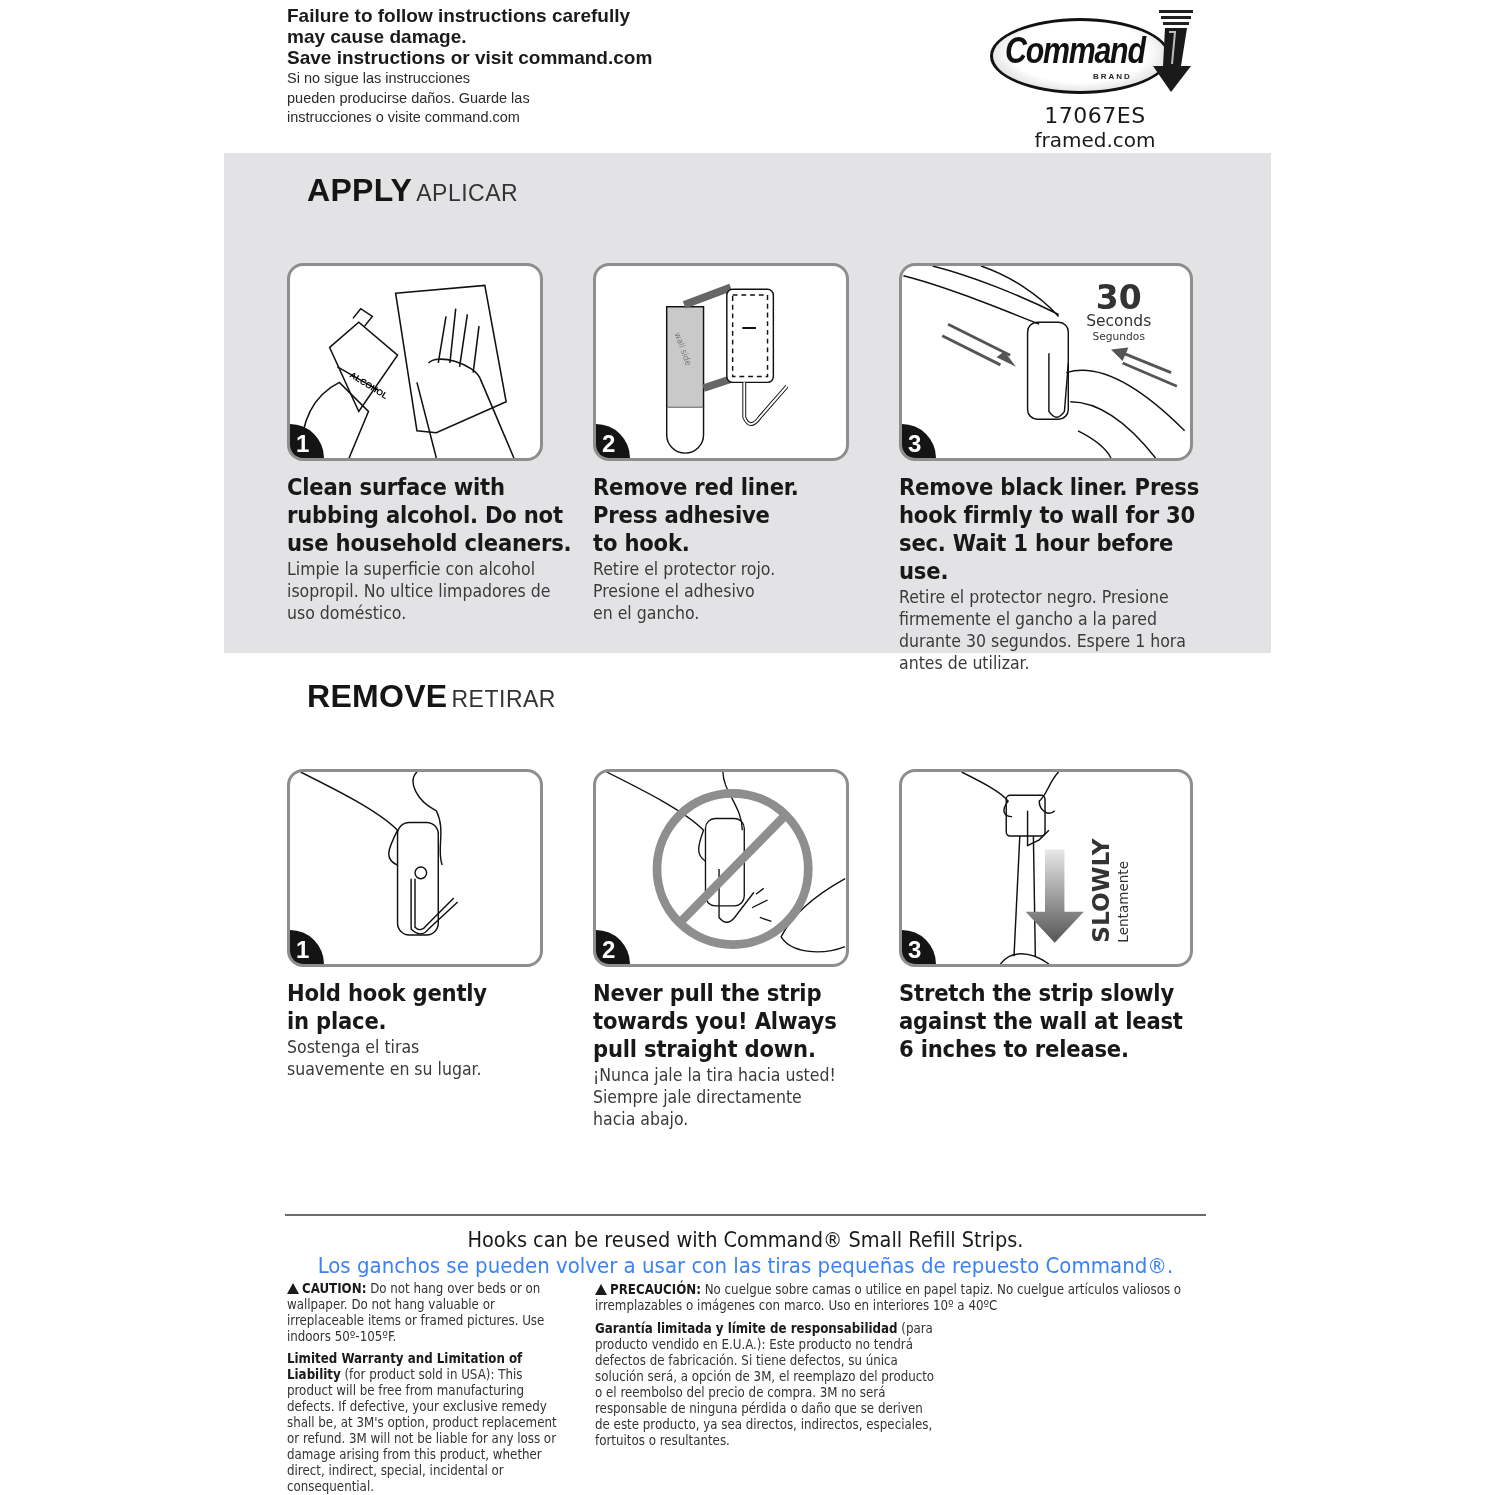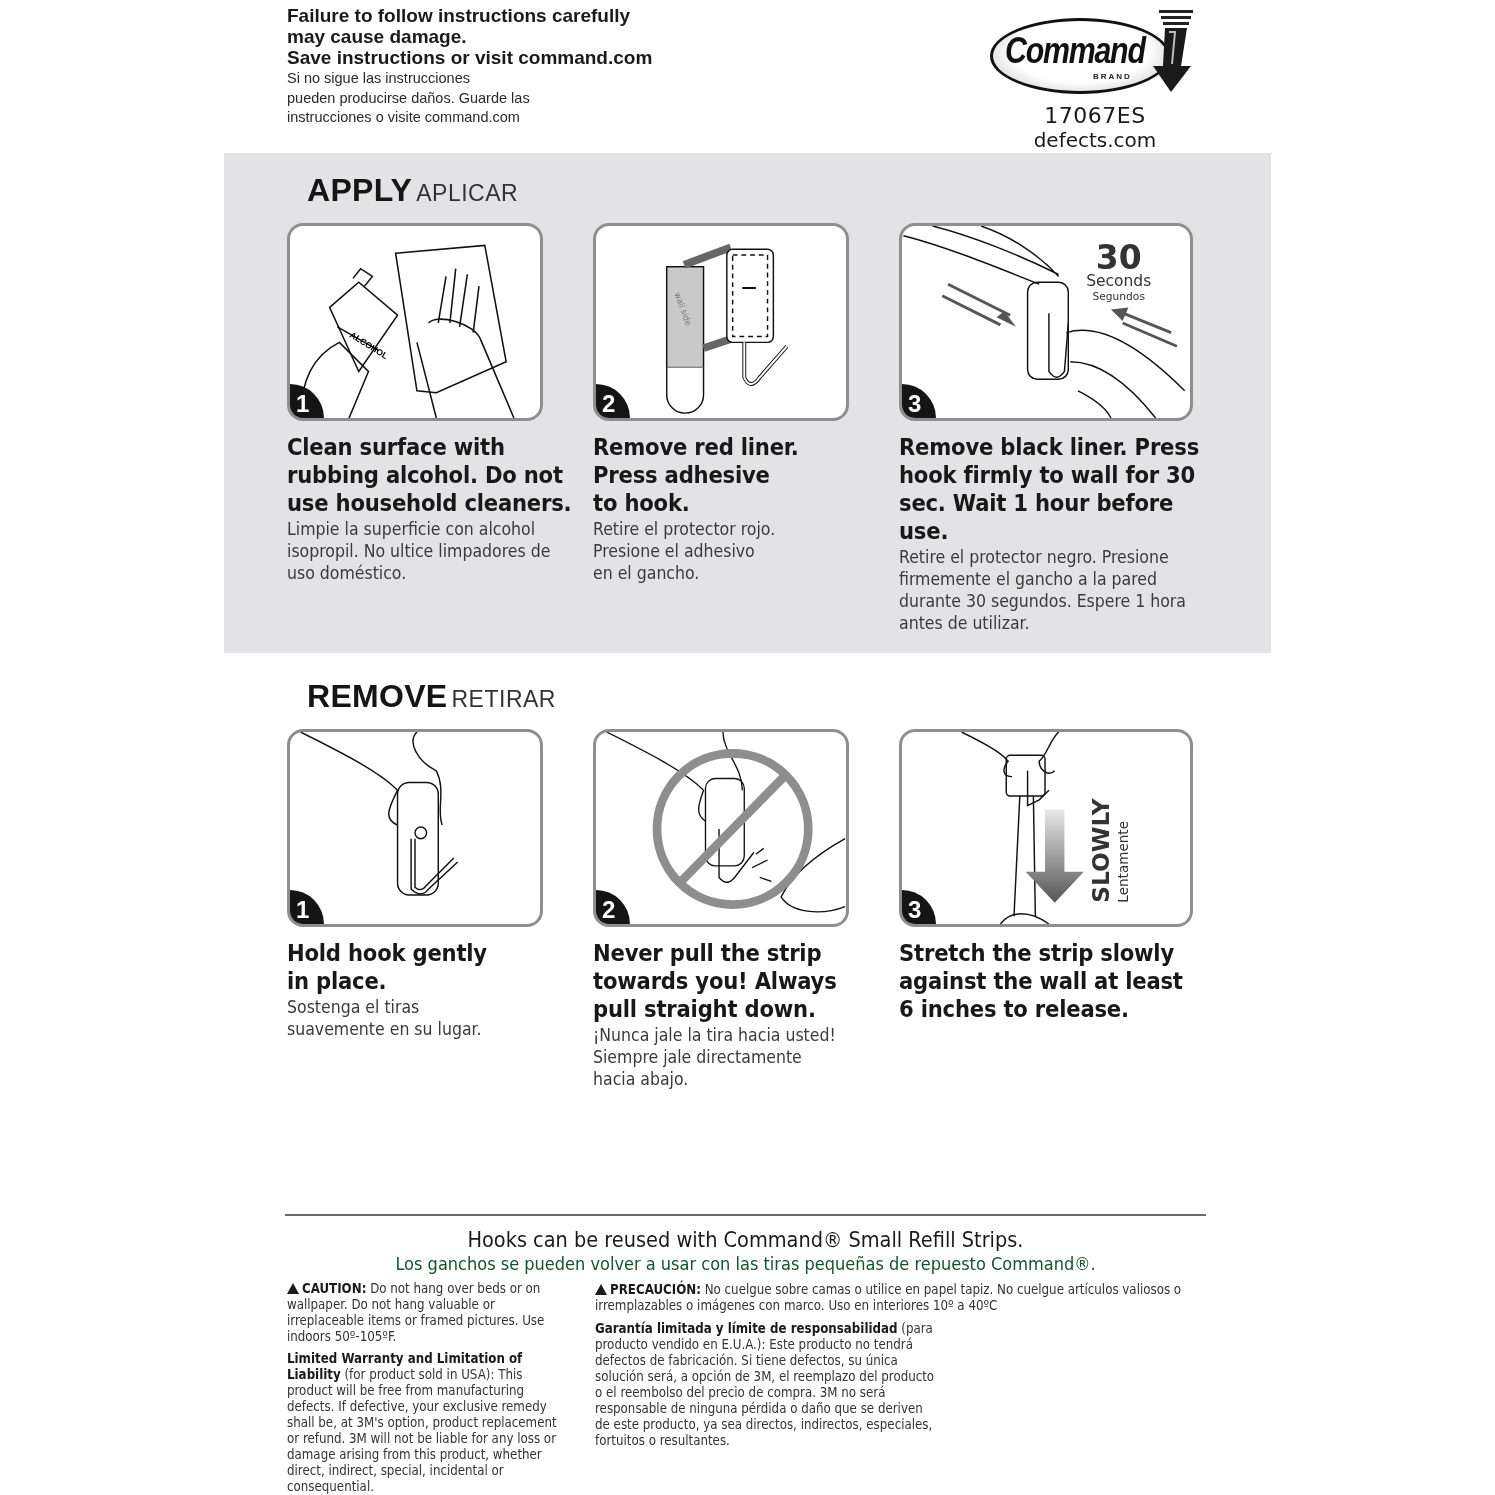--- a/index.html
+++ b/index.html
@@ -21,34 +21,34 @@
   .logo-hook { position: absolute; left: 160px; top: 4px; width: 52px; height: 88px; }
   .logo-sku { position: absolute; left: 0; top: 99px; width: 220px; text-align: center; font-family: "DejaVu Sans", sans-serif; font-size: 22px; color: #1a1a1a; letter-spacing: 0.5px; }
   .logo-url { position: absolute; left: 0; top: 124px; width: 220px; text-align: center; font-family: "DejaVu Sans", sans-serif; font-size: 20px; color: #1a1a1a; }
 
   
   .band { position: absolute; left: 224px; top: 153px; width: 1047px; height: 500px; background: #e3e3e5; }
   .sec-title { position: absolute; left: 288px; font-family: "Liberation Sans", sans-serif; }
   .sec-title .en { font-weight: bold; font-size: 32px; color: #151515; letter-spacing: 0.3px; margin-left: 19px; }
   .sec-title .es { font-size: 23px; color: #333; margin-left: 4px; letter-spacing: 0.5px; }
 
-  .step { position: absolute; width: 310px; }
+  .step { position: absolute; width: 310px; margin-top: 40px; }
   .panel { position: relative; width: 256px; height: 198px; border: 3.5px solid #8e8e8e; border-radius: 16px; background: #fff; overflow: hidden; }
   .panel.wide { width: 294px; }
   .panel svg { position: absolute; left: 0; top: 0; width: 100%; height: 100%; }
   .num { position: absolute; left: -2px; bottom: -2px; width: 36px; height: 36px; background: #141414; border-top-right-radius: 34px;
          color: #fff; font-family: "Liberation Sans", sans-serif; font-weight: bold; font-size: 24px; line-height: 36px; padding-left: 8px; padding-top: 2px; }
 
   .cap-en { font-family: "DejaVu Sans Condensed", "DejaVu Sans", sans-serif; font-weight: bold; font-size: 23.5px; line-height: 28px; color: #181818; margin-top: 12px; white-space: pre-line; letter-spacing: -0.2px; }
   .cap-es { font-family: "DejaVu Sans Condensed", "DejaVu Sans", sans-serif; font-size: 17.5px; line-height: 22px; color: #3a3a3a; white-space: pre-line; margin-top: 1px; }
 
   
   .rule { position: absolute; left: 285px; top: 1214px; width: 921px; height: 2px; background: #6b6b6b; }
   .reuse-en { position: absolute; left: 285px; top: 1227px; width: 921px; text-align: center; font-family: "DejaVu Sans Condensed", "DejaVu Sans", sans-serif; font-size: 21.5px; color: #1a1a1a; }
-  .reuse-es { position: absolute; left: 285px; top: 1253px; width: 921px; text-align: center; font-family: "DejaVu Sans Condensed", "DejaVu Sans", sans-serif; font-size: 18px; color: #14532d; }
+  .reuse-es { position: absolute; left: 285px; top: 1253px; width: 921px; text-align: center; font-family: "DejaVu Sans Condensed", "DejaVu Sans", sans-serif; font-size: 22px; color: #3b82f6; }
 
   .fine { position: absolute; font-family: "DejaVu Sans Condensed", "DejaVu Sans", sans-serif; font-size: 13.2px; line-height: 16px; color: #333; }
   .fine b { color: #1a1a1a; }
   .fine .tri { display: inline-block; width: 0; height: 0; border-left: 6px solid transparent; border-right: 6px solid transparent; border-bottom: 11px solid #1a1a1a; margin-right: 3px; vertical-align: -1px; }
 </style>
 </head>
 <body>
 
 <div class="warn">
   <div class="en">Failure to follow instructions carefully
@@ -64,21 +64,21 @@
   <div class="logo-word">Command</div>
   <div class="logo-brand">BRAND</div>
   <svg class="logo-hook" viewBox="0 0 52 88">
     <rect x="14" y="2" width="34" height="3" fill="#222"></rect>
     <rect x="16" y="8" width="30" height="3" fill="#222"></rect>
     <rect x="18" y="14" width="26" height="3" fill="#222"></rect>
     <path d="M20 20 L42 20 L36 58 L46 58 L26 84 L8 58 L18 58 Z" fill="#1a1a1a"></path>
     <path d="M24 24 L30 24 L27 56" stroke="#bbb" stroke-width="2" fill="none"></path>
   </svg>
   <div class="logo-sku">17067ES</div>
-  <div class="logo-url">defects.com</div>
+  <div class="logo-url">framed.com</div>
 </div>
 
 <div class="band"></div>
 
 <div class="sec-title" style="top:172px;">
   <span class="en">APPLY</span><span class="es">APLICAR</span>
 </div>
 
 <div class="step" style="left:287px; top:223px;">
   <div class="panel">

